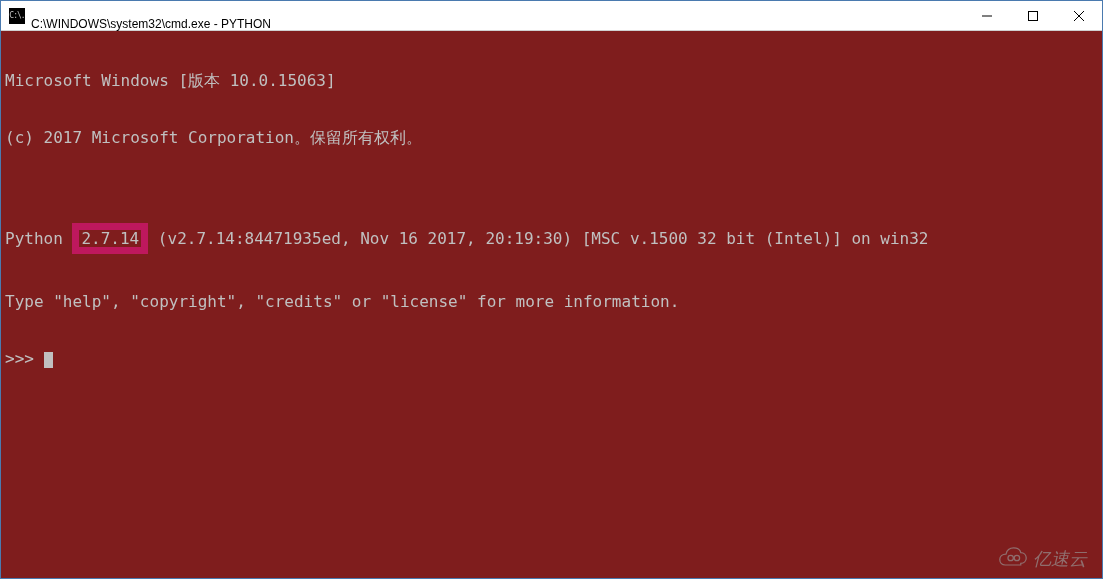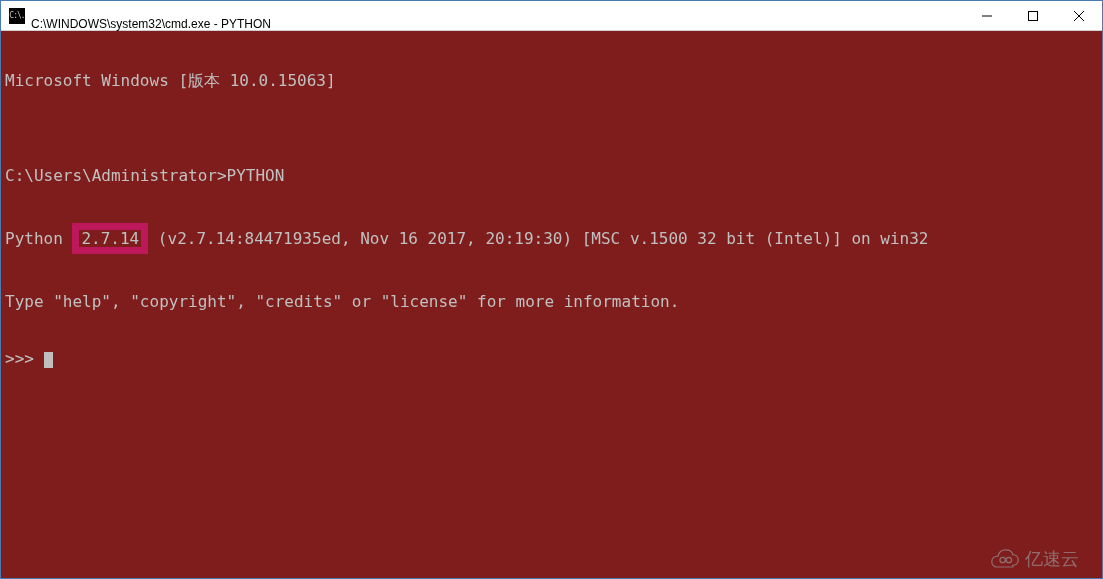--- a/index.html
+++ b/index.html
@@ -93,29 +93,30 @@
     }
     .cursor-block {
       display: inline-block;
       width: 9px;
       height: 16px;
       background: #c0c0c0;
       vertical-align: text-bottom;
     }
     .watermark {
       position: absolute;
-      right: 24px;
+      right: 16px;
       bottom: 8px;
       display: flex;
-      align-items: flex-end;
+      align-items: flex-start;
       gap: 6px;
       opacity: 0.65;
       color: #999999;
       font-size: 18px;
       font-family: "Microsoft YaHei", sans-serif;
+      font-style: italic;
     }
     .watermark-icon {
       width: 28px;
       height: 22px;
     }
   </style>
 </head>
 <body>
 
 <div class="window">
@@ -137,22 +138,22 @@
         <svg viewBox="0 0 10 10">
             <line x1="0" y1="0" x2="10" y2="10" stroke="currentColor" stroke-width="1"></line>
             <line x1="10" y1="0" x2="0" y2="10" stroke="currentColor" stroke-width="1"></line>
           </svg>
       </div>
     </div>
   </div>
 
   <div class="terminal">
     <span class="line">Microsoft Windows [版本 10.0.15063]</span>
+    <span class="line">(c) 2017 Microsoft Corporation。保留所有权利。</span>
     <span class="line"></span>
-    <span class="line"><span>C:\Users\Administrator&gt;</span><span>PYTHON</span></span>
     <span class="line"><span>Python </span><span class="version-box">2.7.14</span><span> (v2.7.14:84471935ed, Nov 16 2017, 20:19:30) [MSC v.1500 32 bit (Intel)] on win32</span></span>
     <span class="line">Type "help", "copyright", "credits" or "license" for more information.</span>
     <span class="line"><span>&gt;&gt;&gt; </span><span class="cursor-block"></span></span>
   </div>
 </div>
 
 <div class="watermark">
   <svg class="watermark-icon" viewBox="0 0 36 26">
     <path d="M28 20 C32 20 35 17 35 13 C35 9 32 6 28 6 C27 2 23 0 19 0 C14 0 10 3 9 8 C4 8 1 11 1 15 C1 19 4 22 8 22 L28 22 Z" fill="none" stroke="#999999" stroke-width="1.6"></path>
     <circle cx="15" cy="13" r="3.5" fill="none" stroke="#999999" stroke-width="1.6"></circle>

